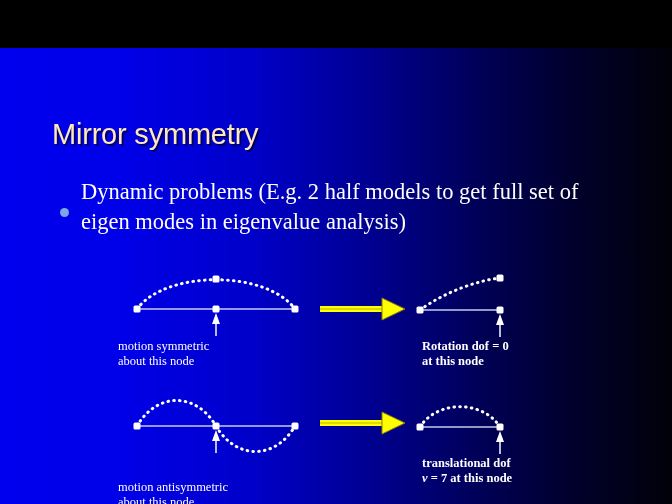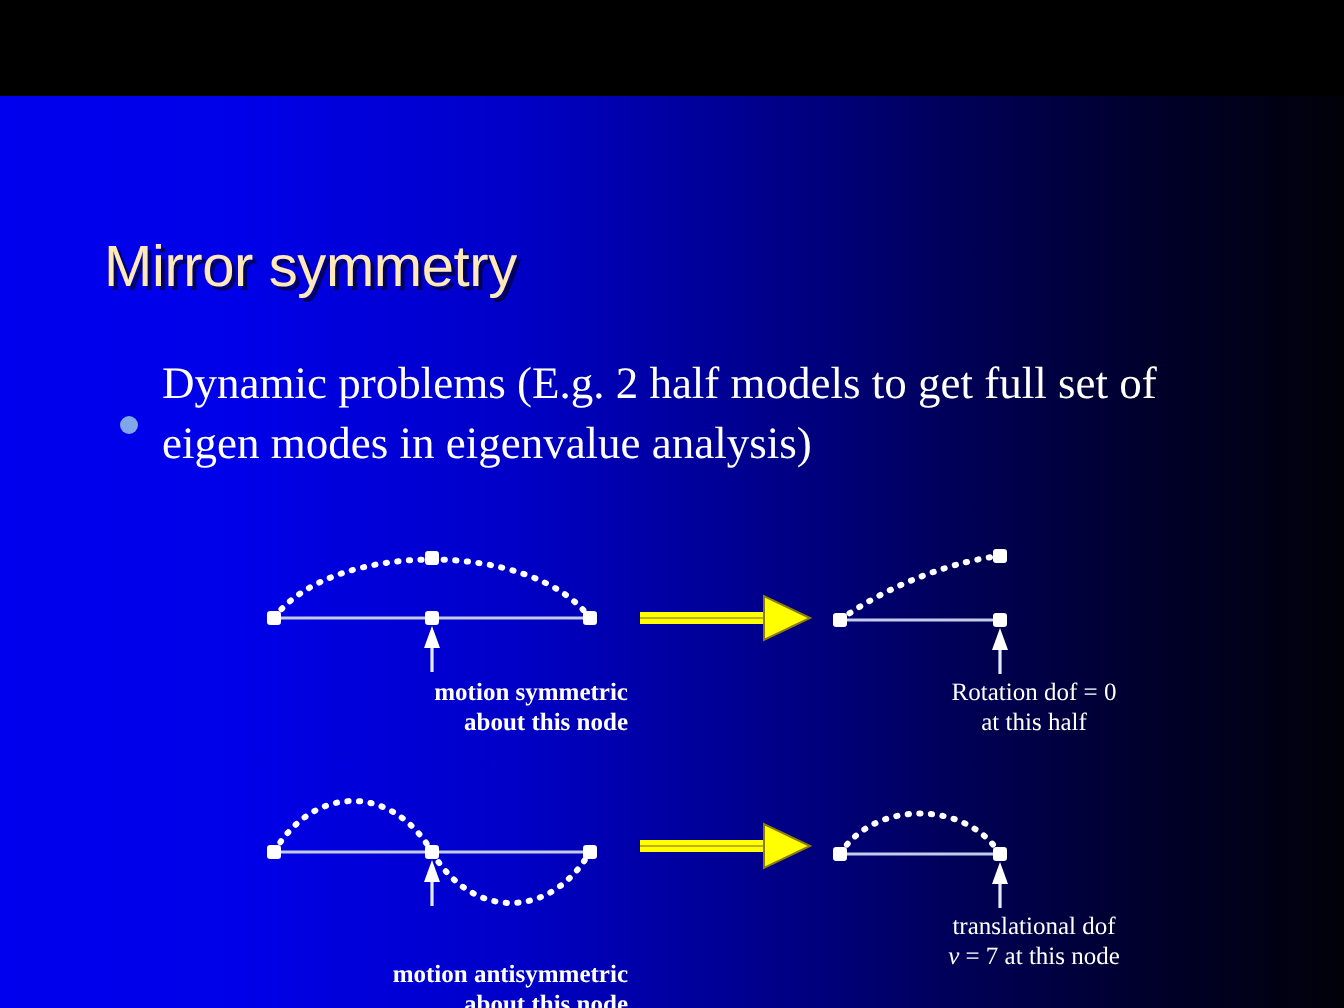--- a/index.html
+++ b/index.html
@@ -76,22 +76,22 @@
 
   
   .caption {
     position: absolute;
     color: #ffffff;
     font-family: "Liberation Serif", serif;
     font-size: 12.5px;
     line-height: 15px;
     white-space: nowrap;
   }
-  .caption.center { text-align: right; font-weight: bold; }
-  .caption.left   { text-align: center; }
+  .caption.center { text-align: left; }
+  .caption.left   { text-align: left; font-weight: bold; }
   .caption i { font-style: italic; }
 
   #cap-left-1  { left: 118px; top: 291px; width: 196px; }
   #cap-left-2  { left: 118px; top: 432px; width: 196px; }
   #cap-right-1 { left: 422px; top: 291px; width: 190px; }
   #cap-right-2 { left: 422px; top: 408px; width: 190px; }
 </style>
 </head>
 <body>
 
@@ -174,21 +174,21 @@
     </g>
   </svg>
 
   <div id="cap-left-1" class="caption center">
     <div>motion symmetric</div>
     <div>about this node</div>
   </div>
 
   <div id="cap-right-1" class="caption left">
     <div>Rotation dof = 0</div>
-    <div>at this half</div>
+    <div>at this node</div>
   </div>
 
   <div id="cap-left-2" class="caption center">
     <div>motion antisymmetric</div>
     <div>about this node</div>
   </div>
 
   <div id="cap-right-2" class="caption left">
     <div>translational dof</div>
     <div>

